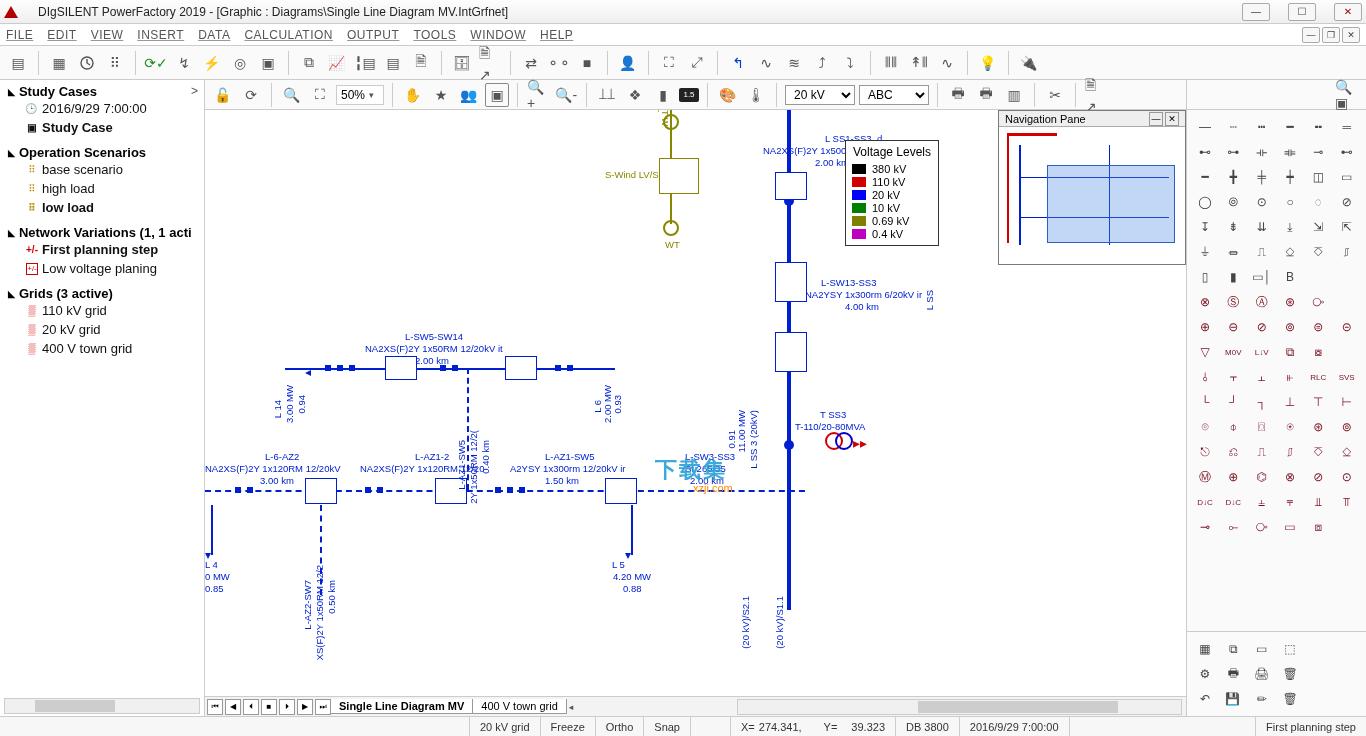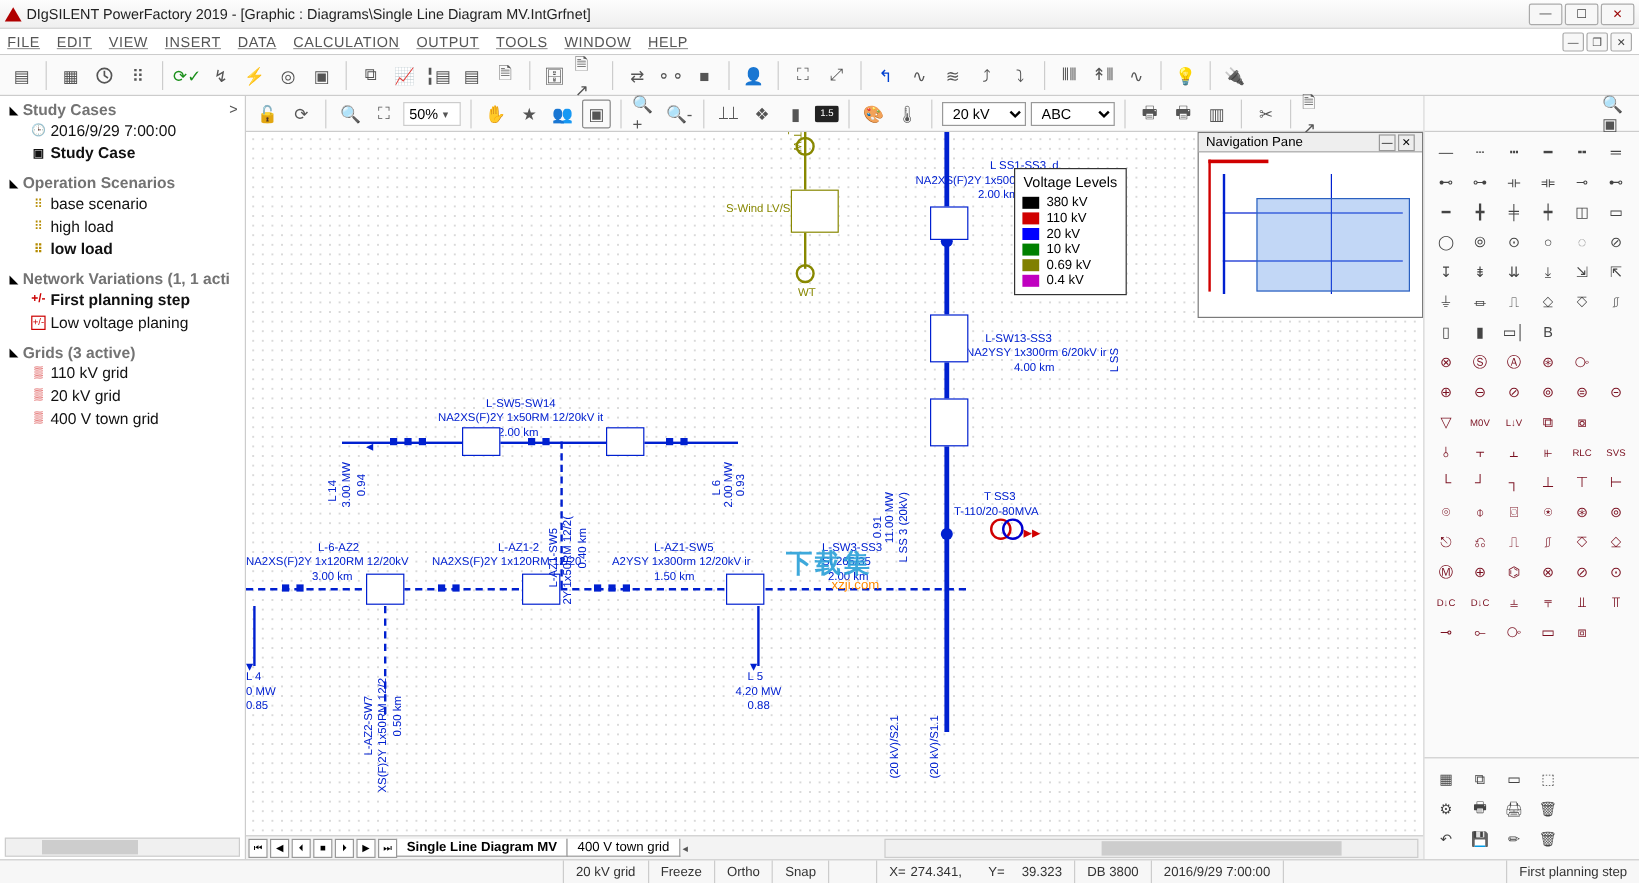--- a/index.html
+++ b/index.html
@@ -1,40 +1,40 @@
 <!DOCTYPE html>
 <html><head>
 <meta charset="utf-8">
 <style>
 * { box-sizing: border-box; margin: 0; padding: 0; font-family: "Segoe UI", Tahoma, sans-serif; }
 body { width: 1366px; height: 736px; overflow: hidden; background: #fff; font-size: 12px; position: relative; }
 
 
-.titlebar { height: 24px; background: linear-gradient(#fdfdfd,#efefef); border-bottom:1px solid #ccc; display:flex; align-items:center; padding:0 4px; }
+.titlebar { height: 24px; background: linear-gradient(#fdfdfd,#efefef); border-bottom:1px solid #ccc; display:flex; align-items:center; padding:0 4px;gap:16px; }
 .titlebar .logo { width:0;height:0;border-left:7px solid transparent;border-right:7px solid transparent;border-bottom:12px solid #b00000; margin-right:4px;}
 .titlebar .title { flex:1; font-size:12px; color:#222; }
 .titlebar .winbtn { width:28px;height:18px;border:1px solid #aaa;background:#f7f7f7;margin-left:2px;display:flex;align-items:center;justify-content:center;font-size:10px;color:#444;border-radius:2px;}
 .titlebar .winbtn.x{color:#900;}
 
 
 .menubar { height:22px; border-bottom:1px solid #ccc; display:flex; align-items:center; padding:0 6px; gap:14px; }
 .menubar .mitem { color:#555; font-size:12px; letter-spacing:0.5px; text-decoration:underline; text-decoration-color:#999; }
 .menubar .mdi { margin-left:auto; display:flex; gap:2px;}
 .menubar .mdi div{width:18px;height:16px;border:1px solid #aaa;background:#f7f7f7;font-size:9px;display:flex;align-items:center;justify-content:center;color:#444;border-radius:2px;}
 
 
 .toolbar1 { height:34px; border-bottom:1px solid #ccc; display:flex; align-items:center; padding:0 6px; gap:4px; background:#fafafa;}
 .tbtn { width:24px;height:24px;border:1px solid transparent;display:flex;align-items:center;justify-content:center;color:#555;font-size:14px;border-radius:2px;}
 .tsep{width:1px;height:24px;background:#ccc;margin:0 4px;}
 
 
 .main { display:flex; height: calc(100% - 24px - 22px - 34px - 20px); }
 .sidebar { width:205px; border-right:1px solid #ccc; background:#fff; padding:4px 8px; overflow:hidden; position:relative;}
 .sidebar .section { margin-bottom:8px; }
-.sidebar .shead { font-weight:bold; font-size:13px; color:#737373; display:flex; align-items:center; gap:4px;}
+.sidebar .shead { font-weight:bold; font-size:13px; color:#000000; display:flex; align-items:center; gap:4px;}
 .sidebar .shead::before{content:'◢';font-size:9px;color:#000; transform:scaleX(-1);}
 .sidebar .sitem { padding:2px 0 2px 18px; font-size:13px; color:#111; display:flex;align-items:center;gap:4px;}
 .sidebar .sitem .ic{width:12px;height:12px;display:inline-flex;align-items:center;justify-content:center;font-size:10px;}
 .sidebar .sarrow{position:absolute;top:4px;right:6px;color:#555;}
 .sidebar .hscroll{position:absolute;bottom:2px;left:4px;right:4px;height:16px;background:#f0f0f0;border:1px solid #ccc;}
 .sidebar .hscroll .thumb{position:absolute;left:30px;width:80px;top:1px;bottom:1px;background:#cdcdcd;}
 
 
 .canvas-wrap{ flex:1; display:flex; flex-direction:column; position:relative; background:#fff;}
 .toolbar2 { height:30px; border-bottom:1px solid #ccc; display:flex;align-items:center;padding:0 6px;gap:4px;background:#fafafa;}
@@ -366,21 +366,21 @@
         <div class="dlabel" style="left:252px;top:330px;writing-mode:vertical-rl;transform:rotate(180deg)">L-AZ1-SW5</div>
         <div class="dlabel" style="left:264px;top:320px;writing-mode:vertical-rl;transform:rotate(180deg)">2Y 1x50RM 12/2(</div>
         <div class="dlabel" style="left:276px;top:330px;writing-mode:vertical-rl;transform:rotate(180deg)">0.40 km</div>
 
         <div class="dlabel" style="left:0px;top:450px">L 4</div>
         <div class="dlabel" style="left:0px;top:462px">0 MW</div>
         <div class="dlabel" style="left:0px;top:474px">0.85</div>
         <div style="position:absolute;left:6px;top:395px;width:2px;height:50px;background:#0020d0"></div>
         <div style="position:absolute;left:0px;top:438px;color:#0020d0">▾</div>
 
-        <div class="dlabel" style="left:418px;top:450px">L 5</div>
+        <div class="dlabel" style="left:407px;top:450px">L 5</div>
         <div class="dlabel" style="left:408px;top:462px">4.20 MW</div>
         <div class="dlabel" style="left:418px;top:474px">0.88</div>
         <div style="position:absolute;left:426px;top:395px;width:2px;height:50px;background:#0020d0"></div>
         <div style="position:absolute;left:420px;top:438px;color:#0020d0">▾</div>
 
         <div style="position:absolute;left:115px;top:395px;width:0;height:90px;border-left:2px dashed #0020d0"></div>
         <div class="dlabel" style="left:98px;top:470px;writing-mode:vertical-rl;transform:rotate(180deg)">L-AZ2-SW7</div>
         <div class="dlabel" style="left:110px;top:455px;writing-mode:vertical-rl;transform:rotate(180deg)">XS(F)2Y 1x50RM 12/2</div>
         <div class="dlabel" style="left:122px;top:470px;writing-mode:vertical-rl;transform:rotate(180deg)">0.50 km</div>
 

